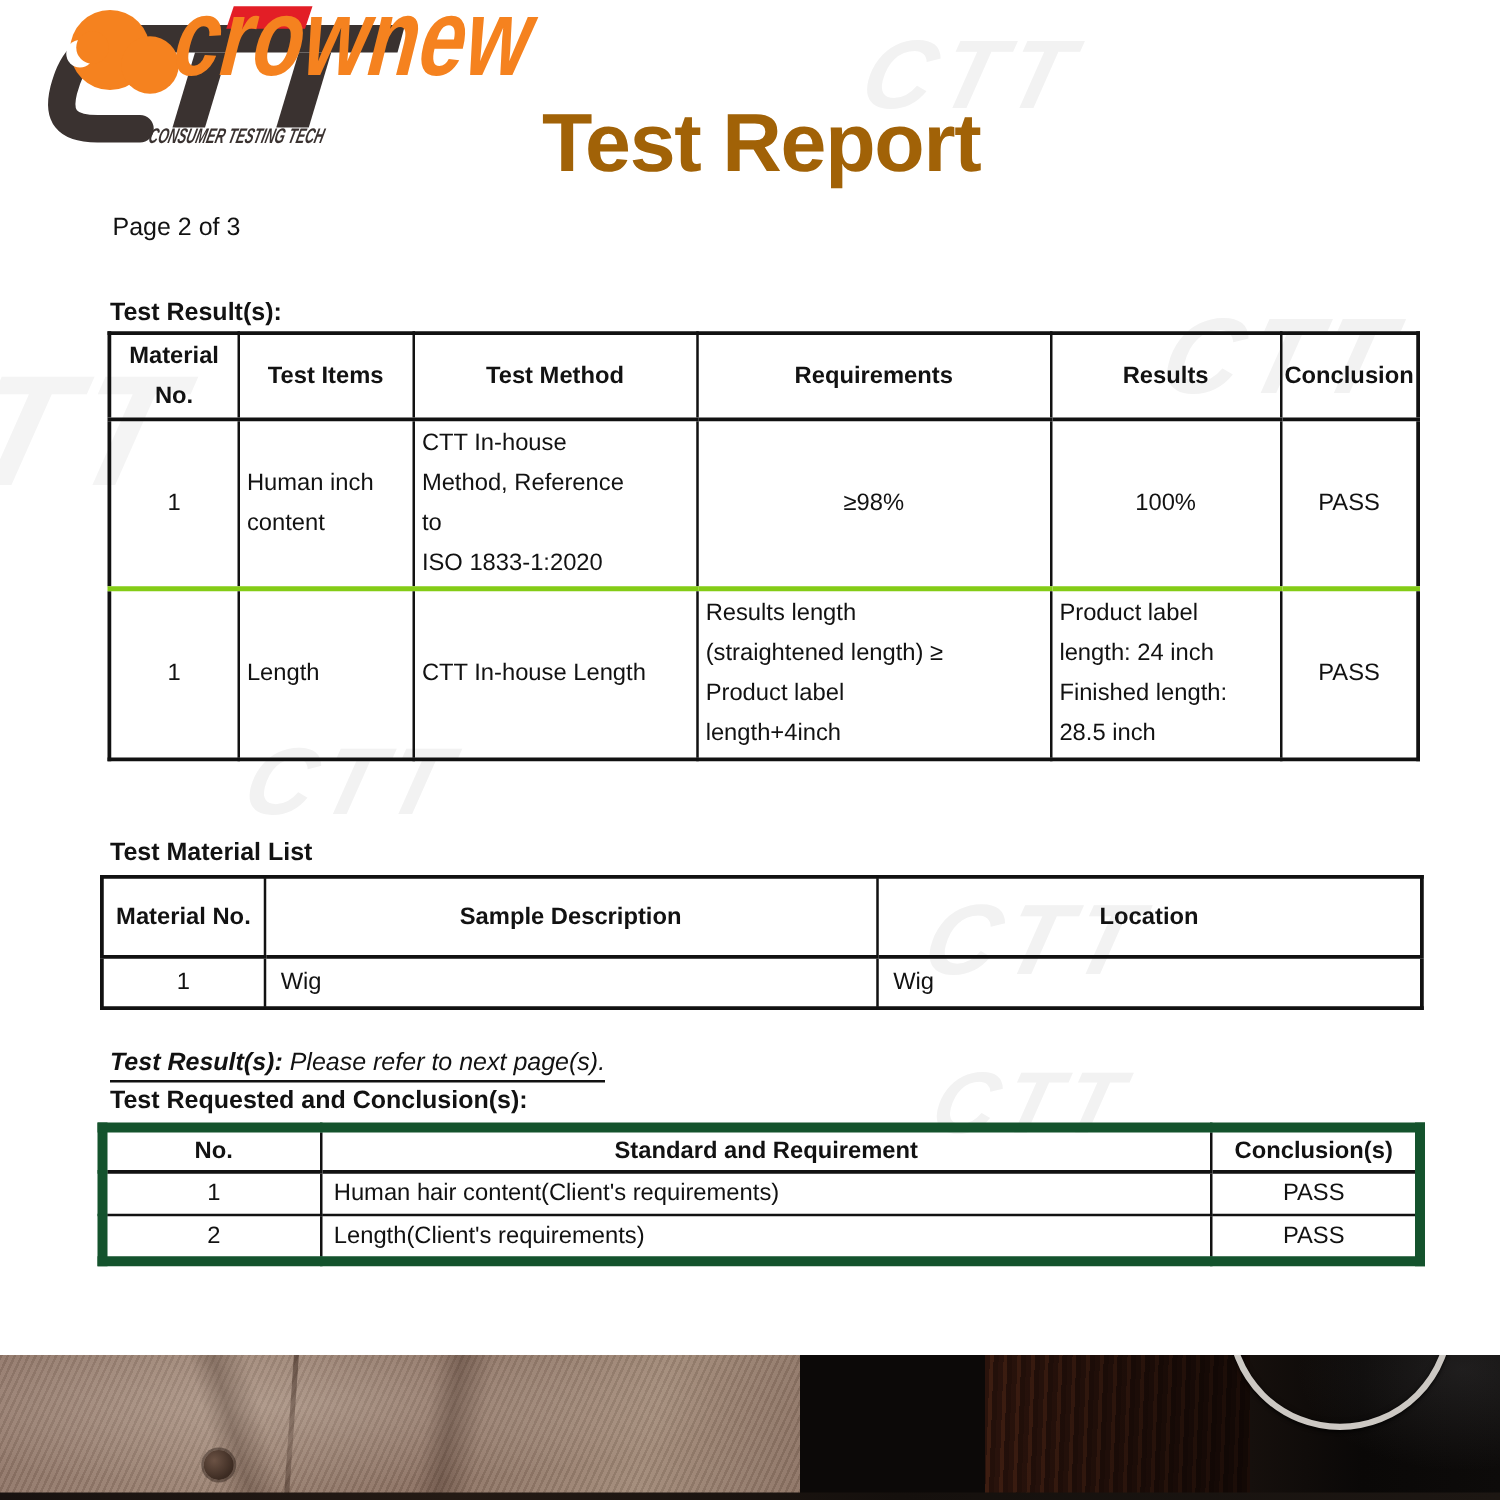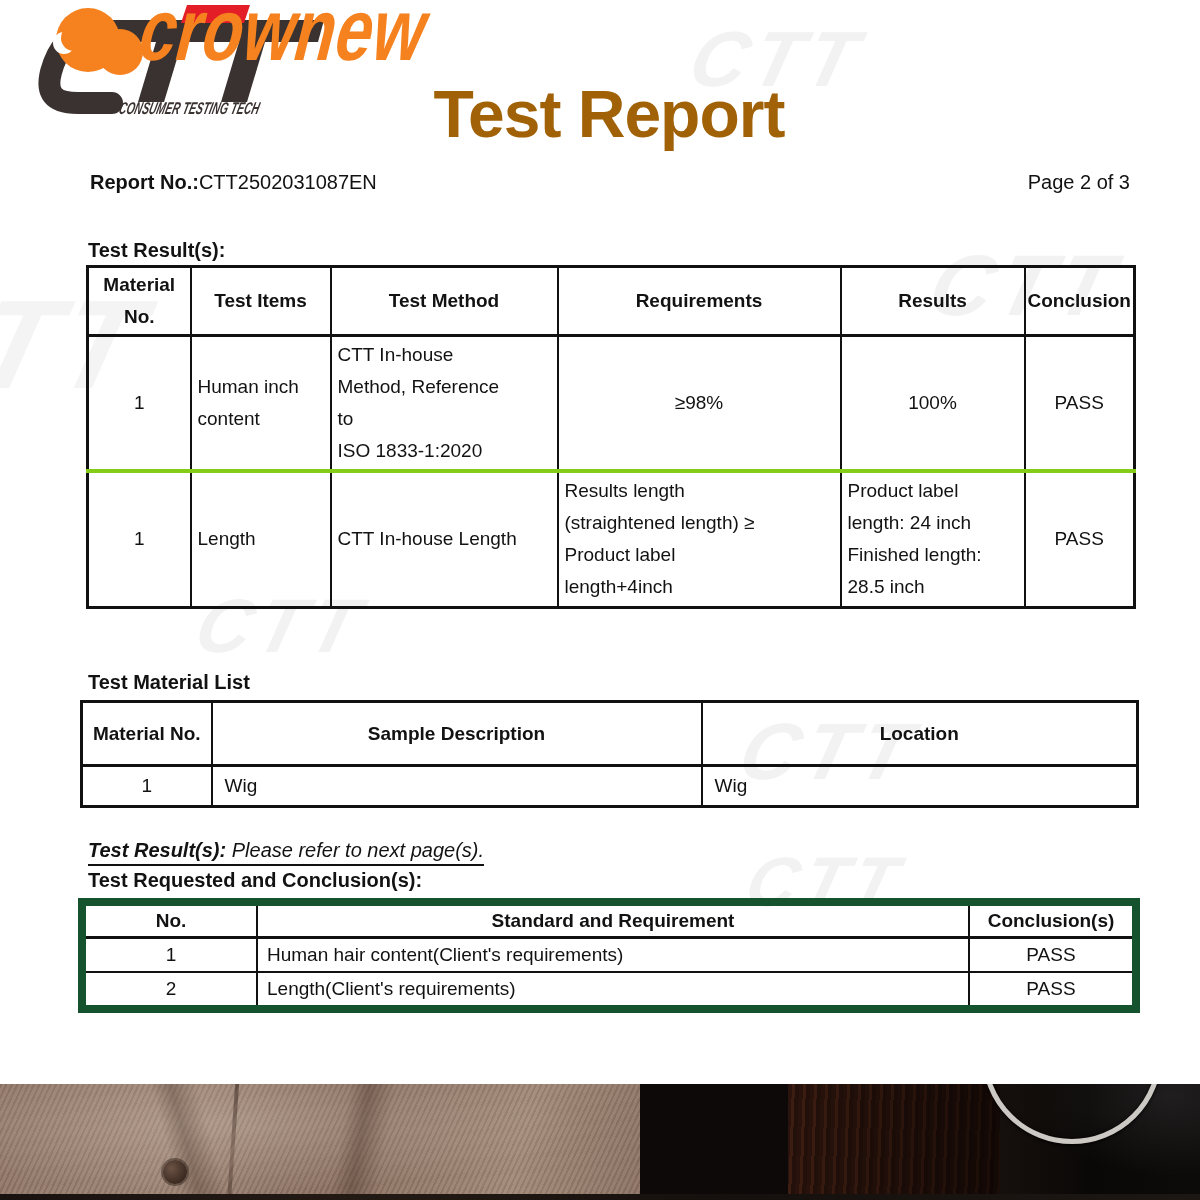--- a/index.html
+++ b/index.html
@@ -144,23 +144,20 @@
   <g transform="translate(128,60) skewX(-14)">
     <text x="0" y="0" font-size="88" font-weight="bold" fill="#F5821F" font-family="Liberation Sans, sans-serif" textLength="285" lengthAdjust="spacingAndGlyphs">crownew</text>
   </g>
   <g transform="translate(112,114) skewX(-14)">
     <text x="0" y="0" font-size="17" font-weight="bold" font-style="italic" fill="#3A3230" font-family="Liberation Sans, sans-serif" textLength="140" lengthAdjust="spacingAndGlyphs">CONSUMER TESTING TECH</text>
   </g>
 </svg>
 
 <div class="doc-title">Test Report</div>
 <div class="report-line">
-  <div>
-    <span class="lbl">Report No.:</span><span>CTT2502031087EN</span>
-  </div>
   <div>Page 2 of 3</div>
 </div>
 
 <div class="sec-h h-results">Test Result(s):</div>
 <table class="t1">
   <colgroup>
       <col style="width:103px">
       <col style="width:140px">
       <col style="width:227px">
       <col style="width:283px">

